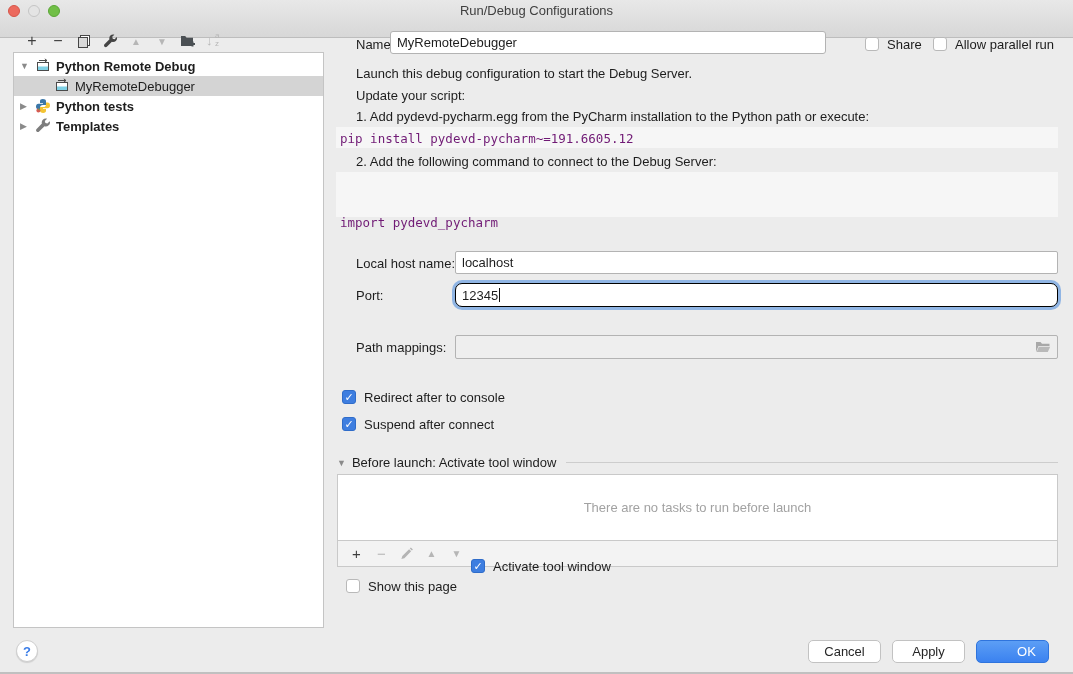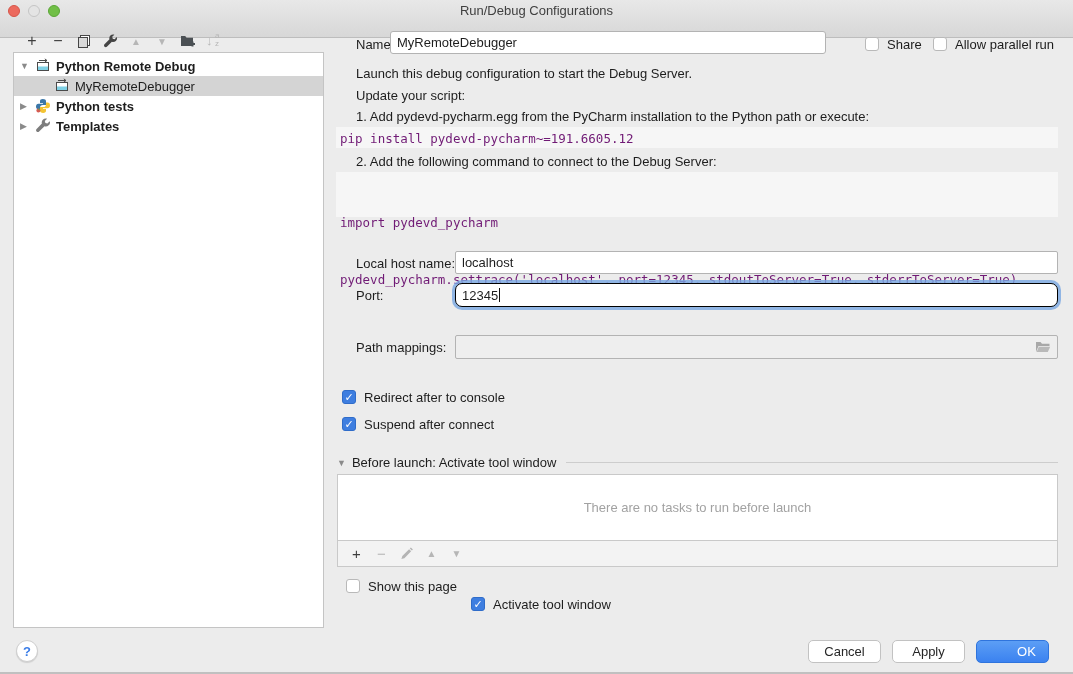--- a/index.html
+++ b/index.html
@@ -176,21 +176,20 @@
     <span>Allow parallel run</span>
   </label>
 
   <div class="lbl" style="left:337px; top:66px;">Launch this debug configuration to start the Debug Server.</div>
   <div class="lbl" style="left:337px; top:88px;">Update your script:</div>
   <div class="lbl" style="left:337px; top:109px;">1. Add pydevd-pycharm.egg from the PyCharm installation to the Python path or execute:</div>
   <div class="codebar" style="left:336px; top:127px; width:722px; height:21px;">pip install pydevd-pycharm~=191.6605.12</div>
   <div class="lbl" style="left:337px; top:154px;">2. Add the following command to connect to the Debug Server:</div>
   <div class="codebar" style="left:336px; top:172px; width:722px; height:45px; padding-top:3px;">
     <div>import pydevd_pycharm</div>
-    <div>pydevd_pycharm.settrace('localhost', port=12345, stdoutToServer=True, stderrToServer=True)</div>
   </div>
 
   <div class="lbl" style="left:337px; top:256px;">Local host name:</div>
   <div class="field" style="left:455px; top:251px; width:603px; border-radius:2px;">
     <span>localhost</span>
   </div>
 
   <div class="lbl" style="left:337px; top:288px;">Port:</div>
   <div class="field focused" style="left:455px; top:283px; width:603px; height:24px;">
     <span>12345</span>
@@ -232,21 +231,21 @@
         </svg>
     </div>
     <div class="tbtn tri dis">▲</div>
     <div class="tbtn tri dis">▼</div>
   </div>
 
   <label class="cb" style="left:346px; top:578px;">
     <span class="box"></span>
     <span>Show this page</span>
   </label>
-  <label class="cb" style="left:471px; top:596px;">
+  <label class="cb" style="left:471px; top:558px;">
     <span class="box on"></span>
     <span>Activate tool window</span>
   </label>
 
   <div class="help">?</div>
   <div class="btn" style="left:808px; top:640px;">Cancel</div>
   <div class="btn" style="left:892px; top:640px;">Apply</div>
   <div class="btn primary" style="left:976px; top:640px;padding-left:28px;">OK</div>
 
 </div>

